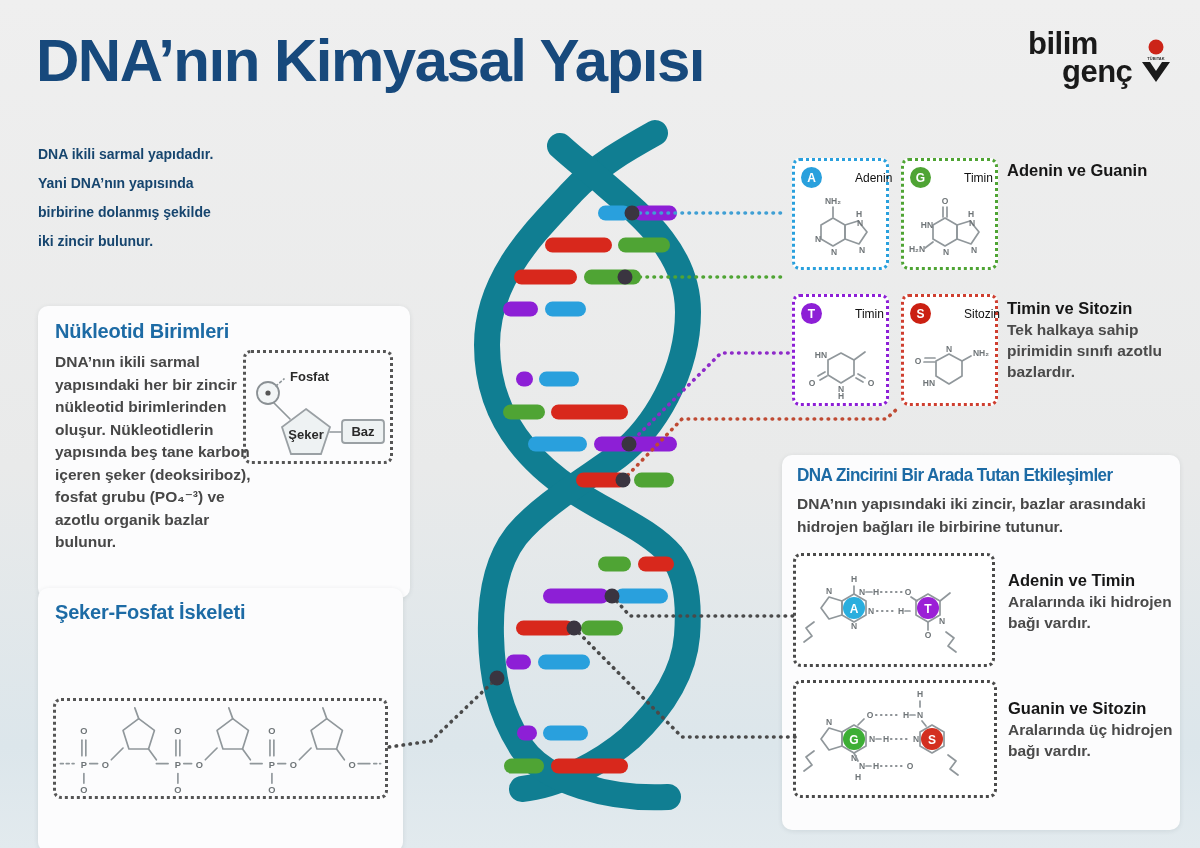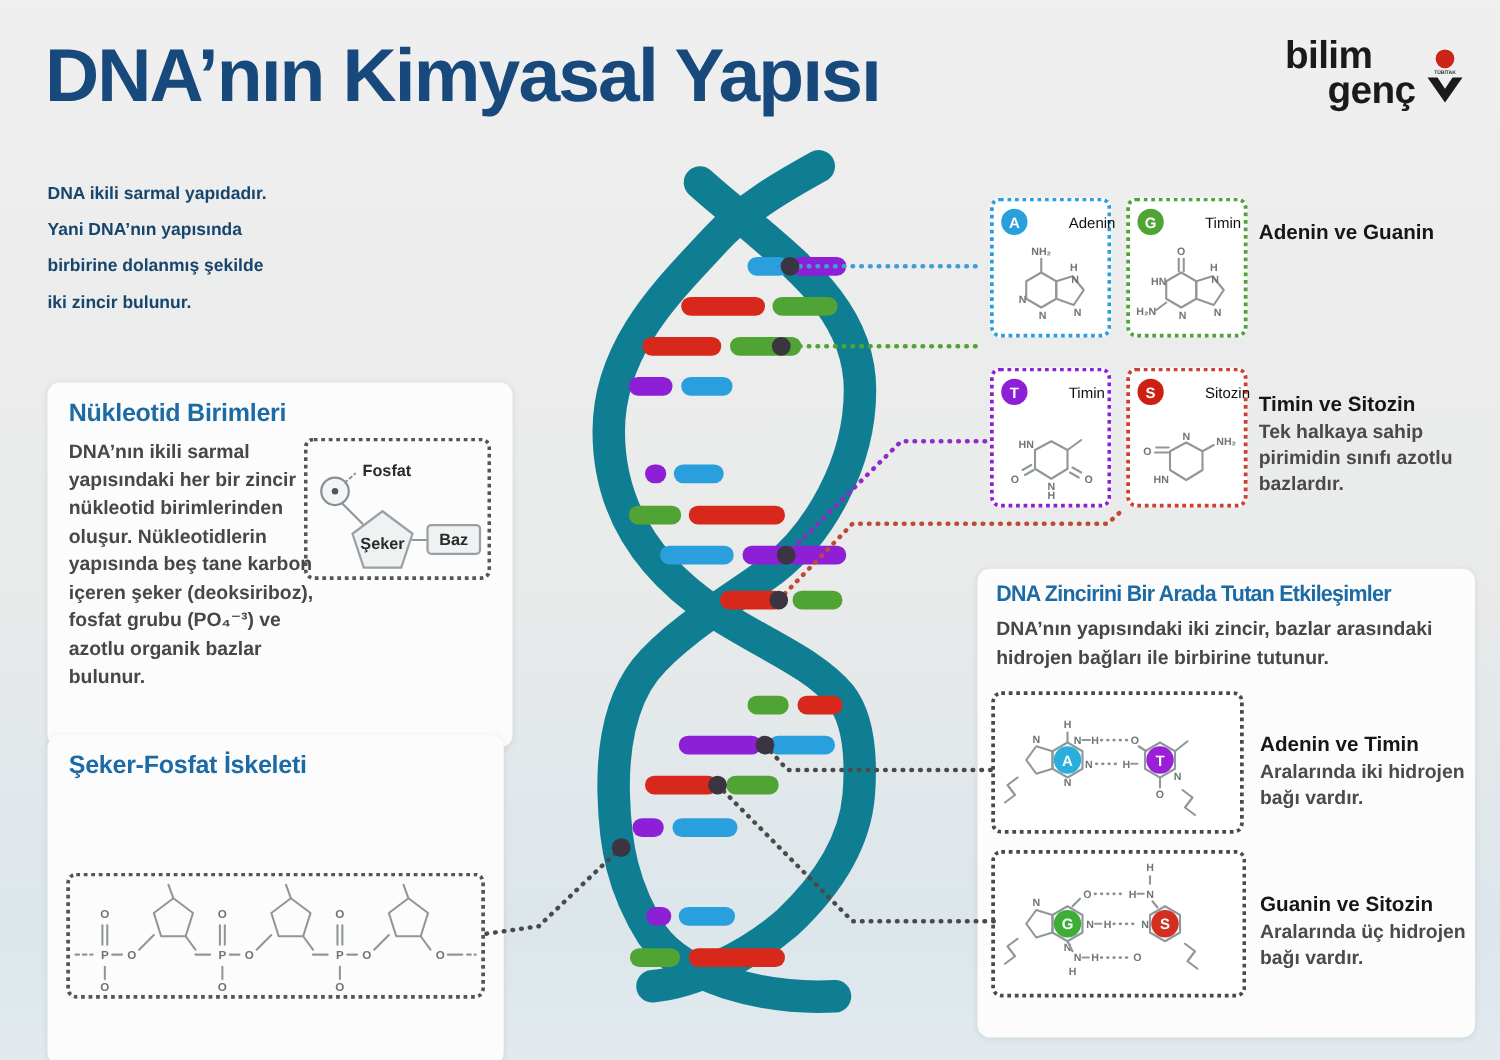--- a/index.html
+++ b/index.html
@@ -26,21 +26,21 @@
   .card{background:var(--card);border-radius:10px;box-shadow:0 1px 5px rgba(40,60,70,.10);}
   .card-h{font-size:20px;font-weight:bold;color:var(--heading);letter-spacing:-0.2px;}
   .card-b{font-size:15.5px;font-weight:bold;color:var(--text);line-height:22.5px;}
   .dotbox{position:absolute;border:3px dotted #4a4a4a;border-radius:8px;}
   
   .base-box{position:absolute;width:97px;height:112px;border-radius:8px;border:3px dotted #999;background:#fff;}
   .bb-head{display:flex;align-items:center;gap:5px;padding:6px 0 0 6px;}
   .badge{width:21px;height:21px;border-radius:50%;display:flex;align-items:center;justify-content:center;
          color:#fff;font-size:12px;font-weight:bold;flex:0 0 auto;}
   .bb-name{font-size:12px;font-weight:normal;color:#111;margin-left:28px;}
-  .note-t{font-size:16.5px;font-weight:bold;color:var(--text-dark);line-height:21px;margin-top:16px;}
+  .note-t{font-size:16.5px;font-weight:bold;color:var(--text-dark);line-height:21px;}
   .note-b{font-size:15.5px;font-weight:bold;color:#4a4a4a;line-height:21px;}
   
   svg{display:block;}
   .mol-line{stroke:var(--mol);stroke-width:1.7;fill:none;stroke-linecap:round;stroke-linejoin:round;}
   .mol-fill{fill:#eef2f3;stroke:#9aa0a4;stroke-width:1.8;}
   .atom{font-family:"Liberation Sans",sans-serif;font-size:8.5px;font-weight:bold;fill:var(--atom);}
   .atom-m{font-family:"Liberation Sans",sans-serif;font-size:9.5px;font-weight:bold;fill:var(--atom);}
   .hbond{stroke:#8b9094;stroke-width:2.2;stroke-dasharray:0.5 4.5;stroke-linecap:round;fill:none;}
   .badge-t{font-family:"Liberation Sans",sans-serif;font-size:12px;font-weight:bold;fill:#fff;text-anchor:middle;}
   .diagram-label{font-family:"Liberation Sans",sans-serif;font-size:13px;font-weight:bold;fill:#2a2a2a;}

